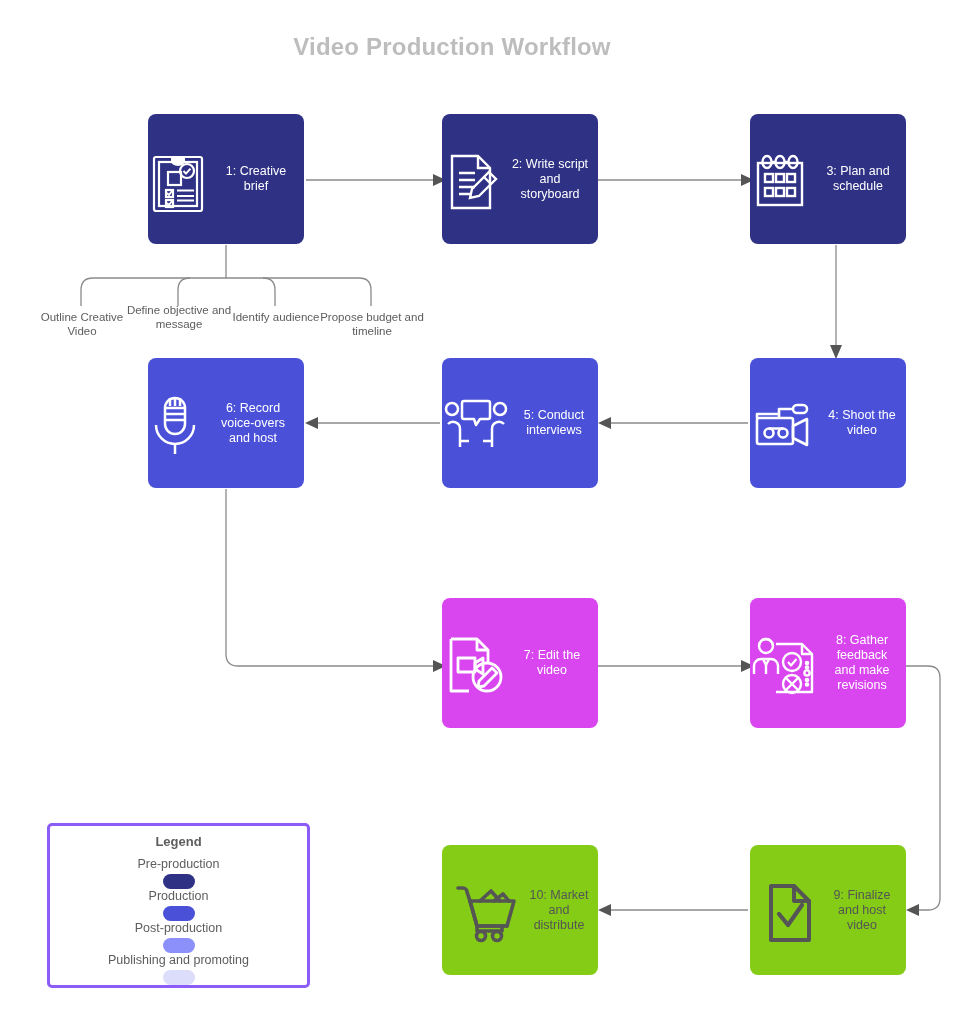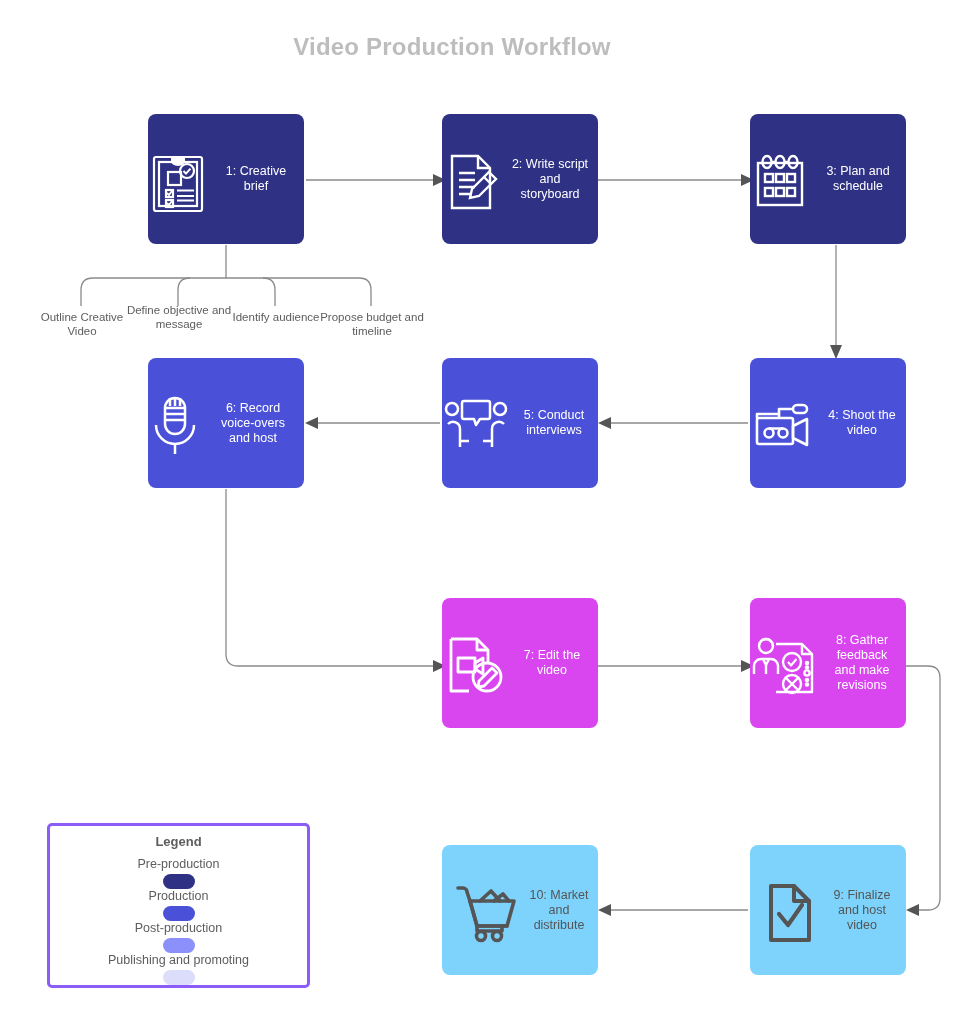--- a/index.html
+++ b/index.html
@@ -50,21 +50,21 @@
   .node .lbl {
     font-size: 12.5px;
     line-height: 15px;
     text-align: center;
     padding: 0 8px;
     width: 100%;
   }
   .tier-pre  { background: #2e3184; }
   .tier-prod { background: #4a51d8; }
   .tier-post { background: #d946ef; }
-  .tier-pub  { background: #7dd3fc; padding-left: 12px; }
+  .tier-pub  { background: #84cc16; padding-left: 12px; }
   .tier-pre  .lbl, .tier-prod .lbl, .tier-post .lbl { color: #ffffff; }
   .tier-pub  .lbl { color: #555555; }
 
   
   .leaf {
     position: absolute;
     font-size: 11.5px;
     line-height: 14px;
     color: #5d5d5d;
     text-align: center;

